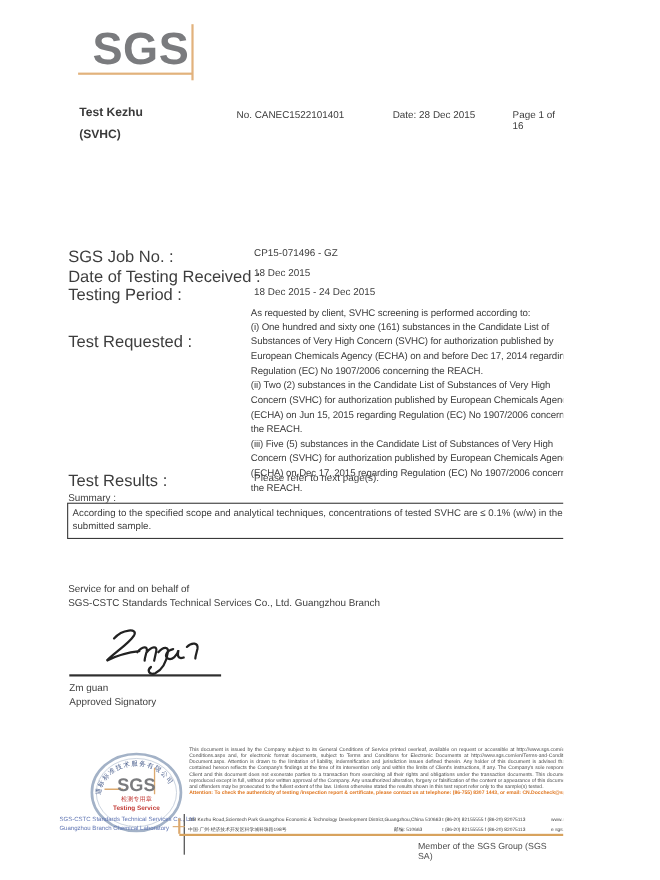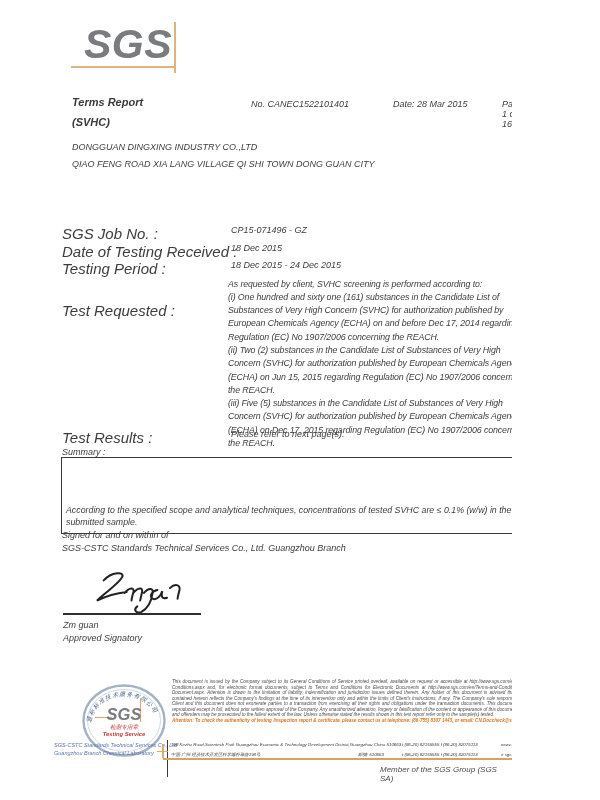--- a/index.html
+++ b/index.html
@@ -1,28 +1,28 @@
 <!DOCTYPE html>
 <html><head>
 <meta charset="utf-8">
 <style>
   * { margin:0; padding:0; box-sizing:border-box; }
   html,body { background:#ffffff; }
   body { width:600px; height:800px; font-family:"Liberation Sans", sans-serif; color:#3d3d3d; }
-  .page { position:relative; width:512px; height:800px; background:#fff; overflow:hidden;font-style:italic; }
+  .page { position:relative; width:512px; height:800px; background:#fff; overflow:hidden; }
 
   
   .logo-text { position:absolute; left:84px; top:24px; font-size:41px; font-weight:bold;
                color:#7a7b7e; letter-spacing:0.5px; line-height:1; }
   .logo-underline { position:absolute; left:71px; top:66px; width:104px; height:2px; background:#e2b27c; }
   .logo-vline { position:absolute; left:174px; top:22px; width:2px; height:51px; background:#e2b27c; }
 
   .report-title { position:absolute; left:72px; top:96px; font-size:11px; font-weight:bold; color:#3a3a3a; }
   .report-subtitle { position:absolute; left:72px; top:116px; font-size:11px; font-weight:bold; color:#3a3a3a; }
-  .hdr-item { position:absolute; top:99px; font-size:9px; color:#3d3d3d;margin-left:36px; }
+  .hdr-item { position:absolute; top:99px; font-size:9px; color:#3d3d3d; }
   .hdr-no   { left:215px; }
   .hdr-date { left:357px; }
   .hdr-page { left:466px; }
 
   
   .client { position:absolute; left:72px; top:139px; font-size:9px; line-height:17px; color:#3d3d3d; }
 
   
   .intro { position:absolute; left:62px; top:204px; width:482px; font-size:8.8px; color:#3d3d3d; }
   .lbl { position:absolute; left:62px; font-size:15px; color:#3d3d3d; }
@@ -30,21 +30,21 @@
   .r1 { top:225px; } .r2 { top:242.5px; } .r3 { top:260px; } .r4 { top:277.5px;margin-top:24px; }
   .treq { position:absolute; left:203px; top:277.5px; width:305px; font-size:8.8px;
           line-height:13.3px; color:#3d3d3d; letter-spacing:-0.1px;margin-left:25px; }
   .treq p { margin:0; }
   .r5 { top:429px; }
 
   
   .summary-label { position:absolute; left:62px; top:447px; font-size:9px; }
   .summary-table { position:absolute; left:61px; top:457px; width:470px; display:flex;
                    border:1.4px solid #3a3a3a; background:#fff; }
-  .summary-left { flex:1; padding:3px 8px 4px 4px; font-size:8.8px; line-height:11.8px;margin-top:44px; }
+  .summary-left { flex:1; padding:3px 8px 4px 4px; font-size:8.8px; line-height:11.8px; }
   .summary-right { width:91px; border-left:1.2px solid #3a3a3a; display:flex;
                    align-items:center; justify-content:center; font-size:9.5px; font-weight:600; }
 
   
   .signed { position:absolute; left:62px; top:529px; font-size:9px; line-height:13px; }
   .sig-svg { position:absolute; left:86px; top:567px; }
   .sig-line { position:absolute; left:63px; top:613px; width:138px; height:2px; background:#2f2f2f; }
   .sig-name { position:absolute; left:63px; top:620px; font-size:9px; }
   .sig-role { position:absolute; left:63px; top:633px; font-size:9px; }
 
@@ -71,30 +71,26 @@
 </style>
 </head>
 <body>
 
 <div class="page">
 
   <div class="logo-text">SGS</div>
   <div class="logo-underline"></div>
   <div class="logo-vline"></div>
 
-  <div class="report-title">Terms Report</div>
+  <div class="report-title">Test Kezhu</div>
   <div class="report-subtitle">(SVHC)</div>
   <div class="hdr-item hdr-no">No. CANEC1522101401</div>
-  <div class="hdr-item hdr-date">Date: 28 Mar 2015</div>
+  <div class="hdr-item hdr-date">Date: 28 Dec 2015</div>
   <div class="hdr-item hdr-page">Page 1 of 16</div>
 
-  <div class="client">
-    <div>DONGGUAN DINGXING INDUSTRY CO.,LTD</div>
-    <div>QIAO FENG ROAD XIA LANG VILLAGE QI SHI TOWN DONG GUAN CITY</div>
-  </div>
 
 
   <div class="lbl r1">SGS Job No. :</div>
   <div class="val r1">CP15-071496 - GZ</div>
   <div class="lbl r2">Date of Testing Received :</div>
   <div class="val r2">18 Dec 2015</div>
   <div class="lbl r3">Testing Period :</div>
   <div class="val r3">18 Dec 2015 - 24 Dec 2015</div>
 
   <div class="lbl r4">Test Requested :</div>
@@ -107,21 +103,21 @@
 
   <div class="lbl r5">Test Results :</div>
   <div class="val r5">Please refer to next page(s).</div>
 
   <div class="summary-label">Summary :</div>
   <div class="summary-table">
     <div class="summary-left">According to the specified scope and analytical techniques, concentrations of tested SVHC are ≤ 0.1% (w/w) in the submitted sample.</div>
   </div>
 
   <div class="signed">
-    <div>Signed for and on within of</div>
+    <div>Service for and on behalf of</div>
     <div>SGS-CSTC Standards Technical Services Co., Ltd. Guangzhou Branch</div>
   </div>
   <svg class="sig-svg" width="115" height="48" viewBox="0 0 115 50">
     <path d="M16 14 C24 5 39 4 35 11 C30 19 17 27 9 35 C19 30 31 27 40 26
              M38 27 C43 21 48 21 47 26 C46 30 45 33 45 35
              M47 27 C52 21 57 21 56 26 L54 35
              M58 27 C63 21 68 22 67 27 C66 34 63 43 55 47 C49 49 47 44 51 41
              M72 24 C66 25 63 31 67 33 C71 35 76 30 77 25 C76 30 76 34 82 32
              M85 22 C90 17 96 18 95 24 C94 28 93 31 93 33" fill="none" stroke="#222222" stroke-width="2.1" stroke-linecap="round"></path>
   </svg>

